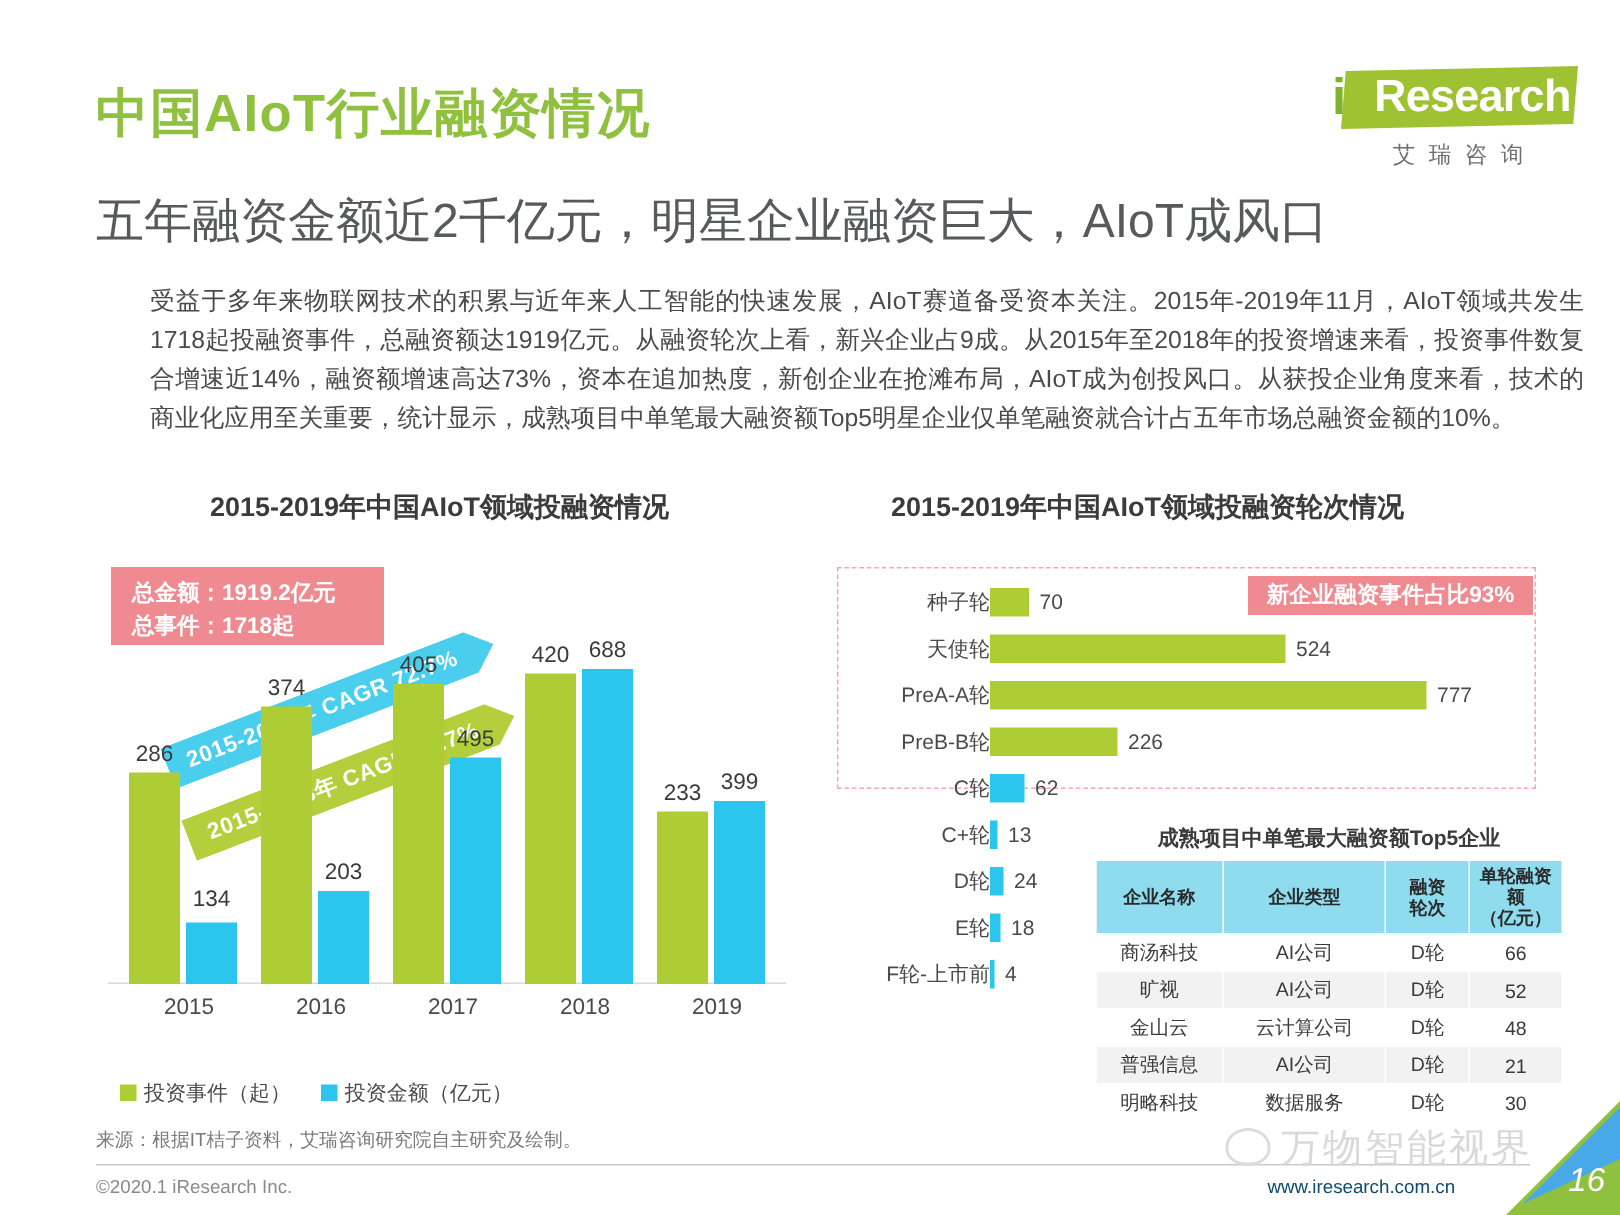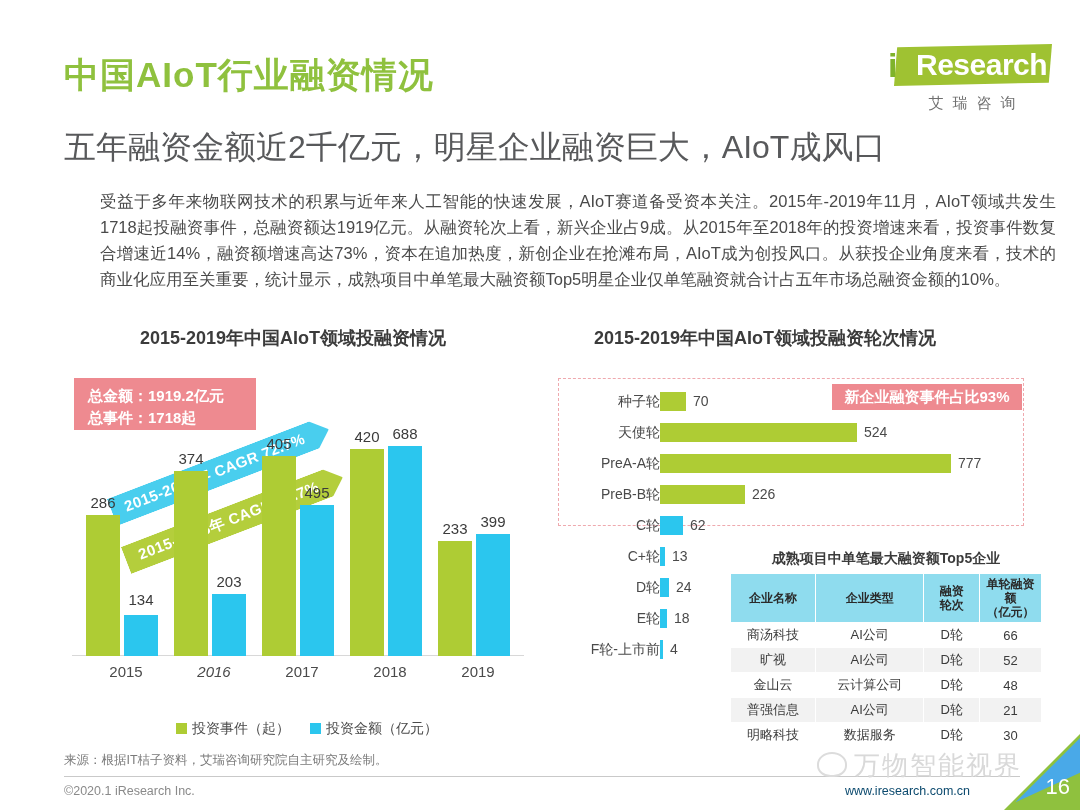--- a/index.html
+++ b/index.html
@@ -82,21 +82,21 @@
   .bar.green{background:#AECC34;}
   .bar.blue{background:#2BC6EE;}
   .bar-lab{
     position:absolute;width:46px;text-align:center;font-size:15px;color:#3b3b3b;
   }
   .xlab{
     position:absolute;bottom:10px;width:88px;text-align:center;
     font-size:15px;color:#4a4a4a;
   }
   .legend{
-    position:absolute;left:0;bottom:-8px;width:470px;text-align:center;
+    position:absolute;left:0;bottom:-8px;width:470px;text-align:left;
     font-size:14px;color:#4a4a4a;
   }
   .legend span.sw{
     display:inline-block;width:11px;height:11px;margin:0 5px -1px 16px;
   }
 
   
   .right-chart{position:absolute;left:540px;top:360px;width:500px;height:370px;}
   .dashed-box{
     position:absolute;left:18px;top:18px;width:466px;height:148px;
@@ -141,21 +141,21 @@
   .url{position:absolute;left:845px;top:784px;font-size:12.5px;color:#0c4a6e;}
   .watermark{
     position:absolute;right:58px;top:748px;font-size:26px;color:#d9d9d9;
     white-space:nowrap;letter-spacing:2px;
   }
   .wechat-ico{
     display:inline-block;width:26px;height:21px;border:2px solid #dcdcdc;
     border-radius:50% 50% 45% 45%;margin-right:7px;vertical-align:-3px;
   }
   .corner{
-    position:absolute;right:0;bottom:0;width:86px;height:86px;overflow:hidden;
+    position:absolute;right:0;bottom:0;width:86px;height:86px;overflow:hidden;font-style:italic;
   }
   .corner .c1{
     position:absolute;right:-10px;bottom:-10px;width:96px;height:96px;
     background:#8FC13E;clip-path:polygon(100% 0,100% 100%,0 100%);
   }
   .corner .c2{
     position:absolute;right:-26px;bottom:14px;width:96px;height:72px;
     background:#49A9E8;clip-path:polygon(100% 0,100% 60%,0 100%);
     transform:rotate(-8deg);
   }
@@ -203,21 +203,21 @@
           <div class="bar-lab" style="left: -2px; bottom: 145px;">286</div>
           <div class="bar-lab" style="left: 36px; bottom: 48px;">134</div>
         </div>
         <div class="xlab" style="left: 18px;">2015</div>
         <div class="group" style="left: 106px;">
           <div class="bar green" style="height: 185px; left: 4px;"></div>
           <div class="bar blue" style="height: 62px; left: 42px;"></div>
           <div class="bar-lab" style="left: -2px; bottom: 189px;">374</div>
           <div class="bar-lab" style="left: 36px; bottom: 66px;">203</div>
         </div>
-        <div class="xlab" style="left: 106px; font-style: italic;">2016</div>
+        <div class="xlab" style="left: 106px;">2016</div>
         <div class="group" style="left: 194px;">
           <div class="bar green" style="height: 200px; left: 4px;"></div>
           <div class="bar blue" style="height: 151px; left: 42px;"></div>
           <div class="bar-lab" style="left: -2px; bottom: 204px;">405</div>
           <div class="bar-lab" style="left: 36px; bottom: 155px;">495</div>
         </div>
         <div class="xlab" style="left: 194px;">2017</div>
         <div class="group" style="left: 282px;">
           <div class="bar green" style="height: 207px; left: 4px;"></div>
           <div class="bar blue" style="height: 210px; left: 42px;"></div>

